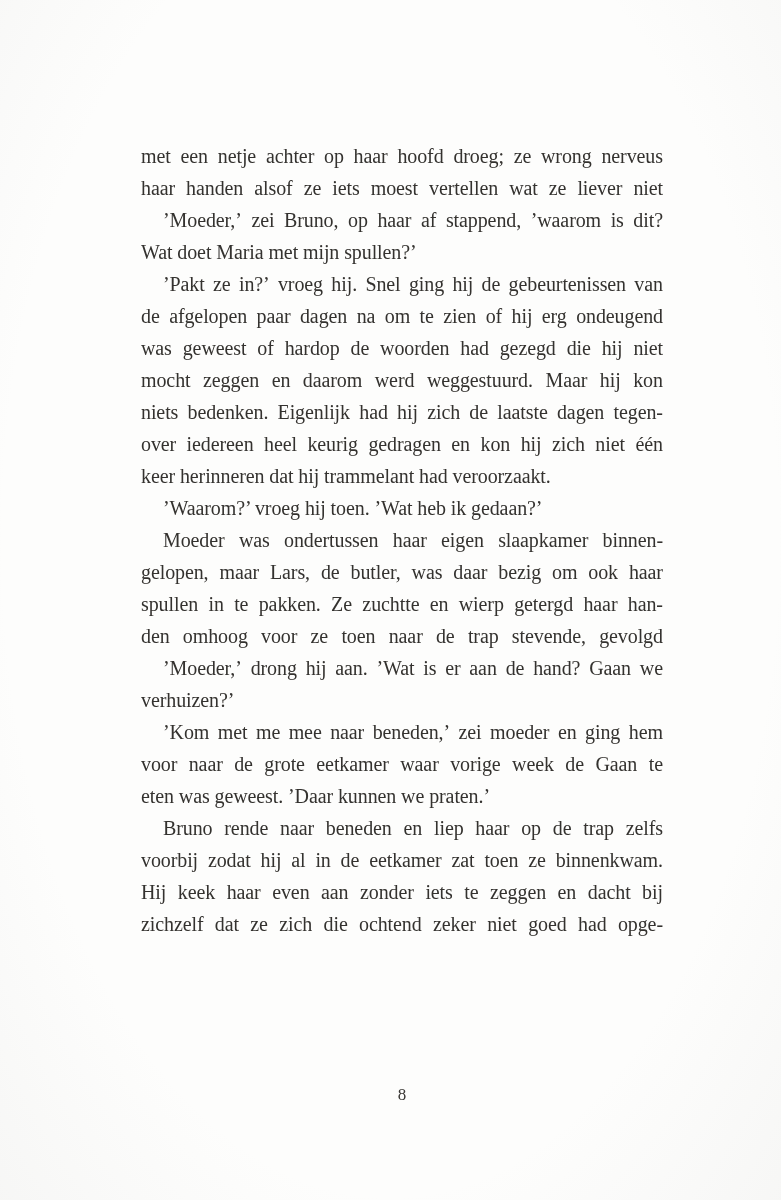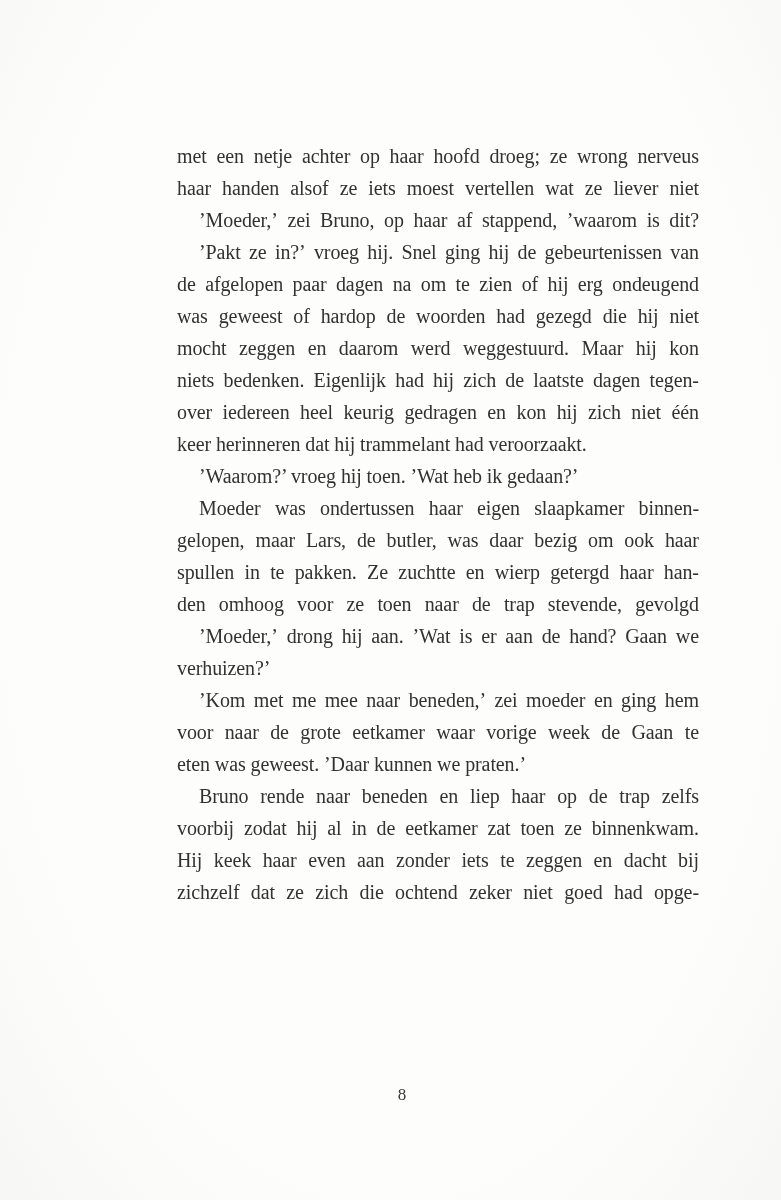--- a/index.html
+++ b/index.html
@@ -23,21 +23,20 @@
       radial-gradient(ellipse at 50% 45%, rgba(255,255,255,0) 70%, rgba(190,190,188,0.10) 100%);
   }
   .text-block {
     position: absolute;
     left: 141px;
     top: 140px;
     width: 522px;
     font-size: 20px;
     line-height: 32px;
     letter-spacing: -0.1px;
-    margin-left: 36px;
   }
   .line {
     height: 32px;
     display: flex;
     justify-content: space-between;
     align-items: flex-start;
     white-space: nowrap;
   }
   .line.end {
     display: block;
@@ -94,20 +93,21 @@
       <span>zei</span>
       <span>Bruno,</span>
       <span>op</span>
       <span>haar</span>
       <span>af</span>
       <span>stappend,</span>
       <span>’waarom</span>
       <span>is</span>
       <span>dit?</span>
     </div>
+    <div class="line end">Wat doet Maria met mijn spullen?’</div>
     <div class="line indent">
       <span>’Pakt</span>
       <span>ze</span>
       <span>in?’</span>
       <span>vroeg</span>
       <span>hij.</span>
       <span>Snel</span>
       <span>ging</span>
       <span>hij</span>
       <span>de</span>

